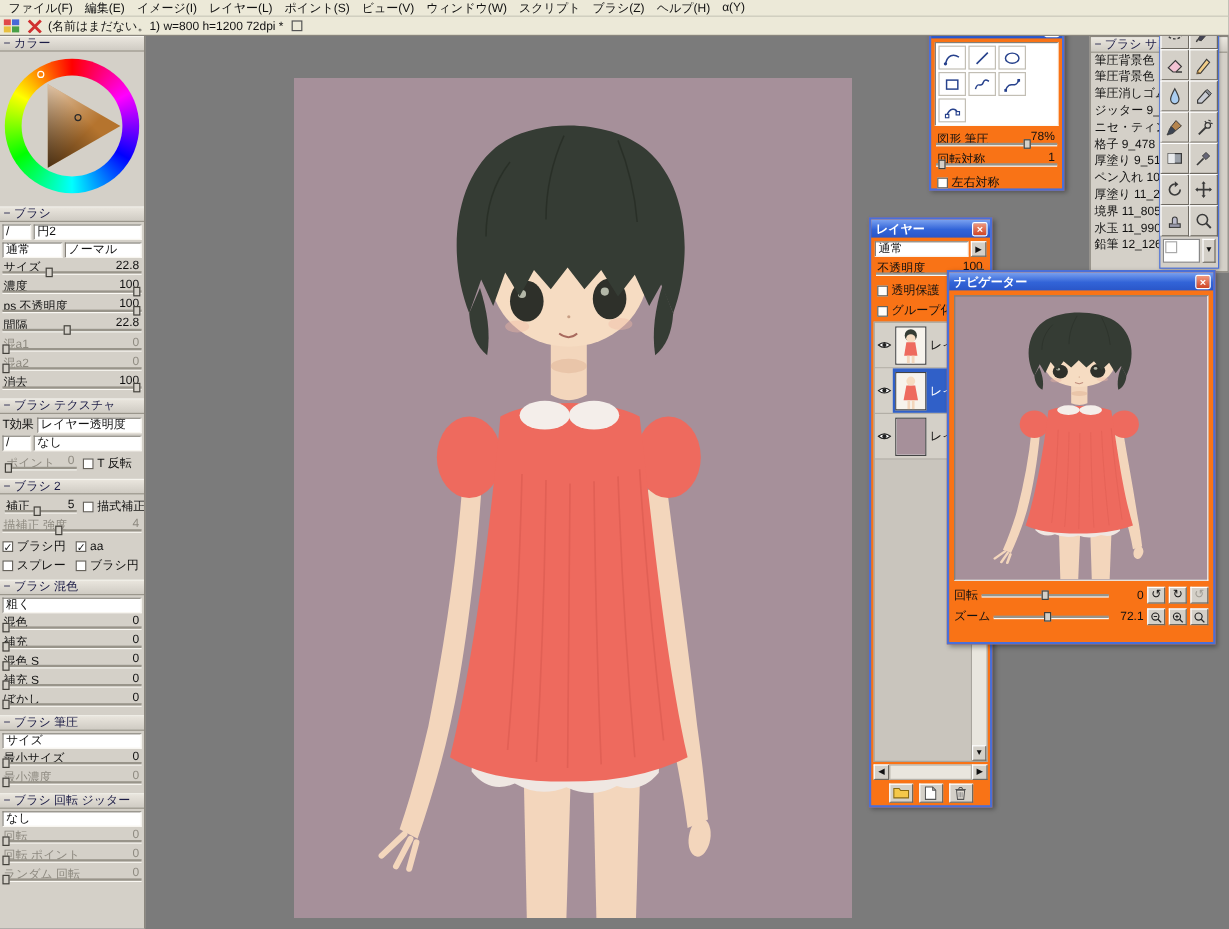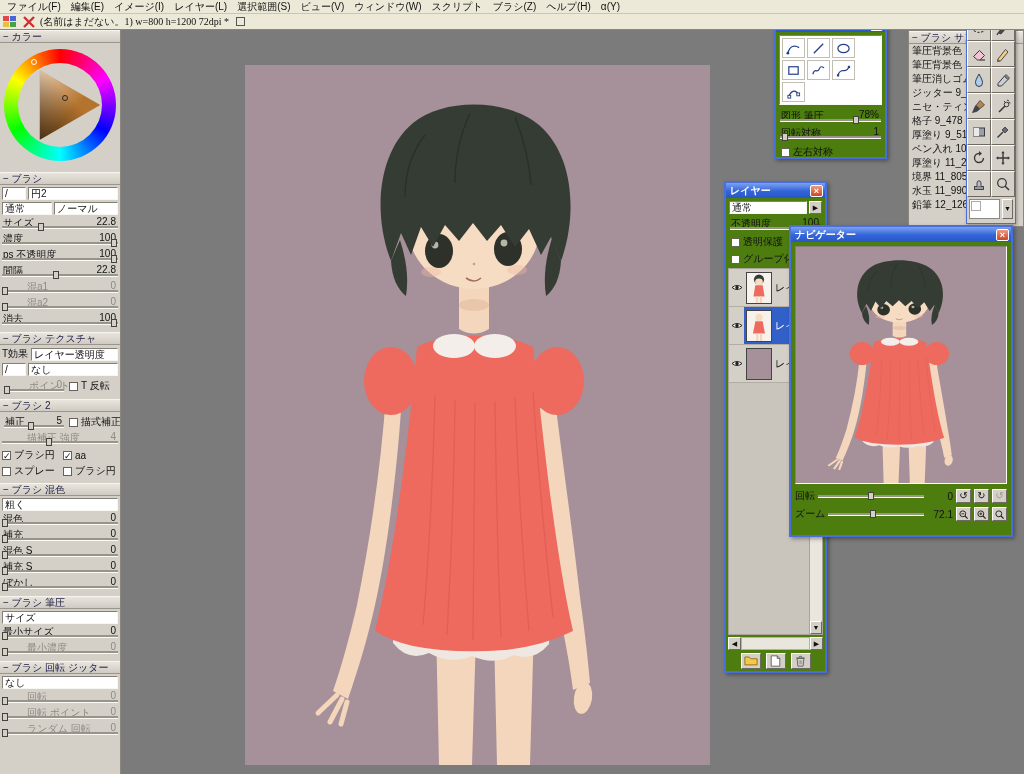--- a/index.html
+++ b/index.html
@@ -3,53 +3,53 @@
 <meta charset="utf-8">
 <style>
   *{margin:0;padding:0;box-sizing:border-box;}
   html,body{width:1024px;height:774px;}
   body{position:relative;overflow:hidden;background:#7b7b7b;font-family:"Liberation Sans","DejaVu Sans",sans-serif;font-size:10px;color:#111;}
   
   .menubar{position:absolute;left:0;top:0;width:1024px;height:14px;background:#ece9d8;border-bottom:1px solid #c9c5b9;display:flex;align-items:center;padding-left:2px;z-index:10;}
   .menubar .mi{padding:0 5px;font-size:10px;white-space:nowrap;cursor:default;}
   .toolbar{position:absolute;left:0;top:14px;width:1024px;height:16px;background:#ece9d8;border-bottom:1px solid #8a867e;display:flex;align-items:center;gap:3px;padding-left:2px;z-index:10;}
   .tbicon{width:16px;height:14px;display:flex;align-items:center;justify-content:center;}
-  .doctitle{font-size:10px;white-space:nowrap;font-family:Liberation Serif, serif;}
+  .doctitle{font-size:10px;white-space:nowrap;}
   .selshape{width:9px;height:9px;border:1px solid #555;margin-left:4px;background:#ece9d8;}
   
   .leftpanel{position:absolute;left:0;top:30px;width:121px;height:744px;background:#d4d0c8;border-right:1px solid #8a867e;z-index:2;overflow:hidden;}
   .secheader{height:13px;line-height:12px;padding:0 3px;background:linear-gradient(#e9e5dd,#cfcbc3);border-top:1px solid #f6f4ee;border-bottom:1px solid #9a968c;font-size:10px;color:#1c1c46;margin-top:5px;cursor:default;white-space:nowrap;overflow:hidden;}
   .leftpanel .secheader:first-child{margin-top:0;}
   .row{display:flex;gap:2px;margin:2px 2px 0 2px;align-items:center;}
   .combo{height:13px;background:#fff;border:1px solid;border-color:#848078 #f8f6f0 #f8f6f0 #848078;font-size:10px;line-height:11px;padding:0 2px;overflow:hidden;white-space:nowrap;}
   .grow{flex:1;}
   .sl{position:relative;height:16px;margin:0 2px;}
   .sl .lab{position:absolute;left:1px;top:1px;font-size:10px;white-space:nowrap;}
   .sl .val{position:absolute;right:2px;top:1px;font-size:10px;}
   .sl .track{position:absolute;left:0;right:0;bottom:3px;height:2px;background:#98948a;box-shadow:0 1px 0 #fbf9f4;}
   .sl .hd{position:absolute;bottom:0;width:6px;height:8px;background:#d4d0c8;border:1px solid #44423c;}
-  .sl.dim .lab,.sl.dim .val{color:#8e8a80;margin-left:24px;}
+  .sl.dim .lab,.sl.dim .val{color:#8e8a80;}
   .sl.half{width:60px;flex:none;}
   .row2{display:flex;align-items:center;margin:2px 2px 0 2px;gap:3px;}
   .cb{display:flex;align-items:center;gap:3px;font-size:10px;white-space:nowrap;}
   .cb .box{width:9px;height:9px;background:#fff;border:1px solid #66625a;font-size:9px;line-height:8px;text-align:center;color:#111;}
   .lablbl{font-size:10px;width:27px;flex:none;}
   
   .wheelwrap{position:relative;height:124px;}
   .hue{position:absolute;left:4px;top:6px;width:112px;height:112px;border-radius:50%;background:conic-gradient(#f00,#f0f,#00f,#0ff,#0f0,#ff0,#f00);}
   .hue-in{position:absolute;left:18px;top:20px;width:84px;height:84px;border-radius:50%;background:#d4d0c8;}
   .svtri{position:absolute;left:4px;top:6px;width:112px;height:112px;clip-path:polygon(86% 50%,32% 19%,32% 81%);background:linear-gradient(45deg,#000 4%,rgba(0,0,0,0) 58%),linear-gradient(135deg,#fff 4%,rgba(255,255,255,0) 58%),#b5742e;}
   .wmark{position:absolute;width:6px;height:6px;border:1px solid #fff;border-radius:50%;}
   .wmark.dark{border-color:#2a2a2a;}
   
   .canvasarea{position:absolute;left:121px;top:30px;right:0;bottom:0;background:#7b7b7b;z-index:0;}
   .artwork{position:absolute;left:124px;top:35px;width:465px;height:700px;background:#a6909a;}
   .artwork svg{width:100%;height:100%;display:block;}
   
-  .window{position:absolute;border:2px solid #4a6fd8;background:#4d7c0f;box-shadow:2px 2px 4px rgba(0,0,0,.35);}
+  .window{position:absolute;border:2px solid #4a6fd8;background:#f97316;box-shadow:2px 2px 4px rgba(0,0,0,.35);}
   .titlebar{height:15px;background:linear-gradient(180deg,#7ba2f0 0%,#3264d8 55%,#2a56c8 100%);color:#fff;font-weight:bold;font-size:10px;display:flex;align-items:center;padding:0 2px 0 4px;}
   .titlebar .t{flex:1;white-space:nowrap;overflow:hidden;}
   .closebtn{width:13px;height:12px;background:linear-gradient(#f0997e,#cf4426);border:1px solid #fff;border-radius:2px;color:#fff;font-size:9px;line-height:10px;text-align:center;font-weight:bold;flex:none;}
   .btn3d{background:#d4d0c8;border:1px solid;border-color:#fff #6e6a62 #6e6a62 #fff;display:flex;align-items:center;justify-content:center;cursor:default;}
   
   .toolbox{background:#fff;border:1px solid;border-color:#848078 #fbf9f4 #fbf9f4 #848078;margin:3px;padding:2px;display:flex;flex-wrap:wrap;gap:2px;}
   .shapebtn{width:23px;height:20px;border:1px solid #c2beb4;background:#fff;color:#26418c;display:flex;align-items:center;justify-content:center;}
   
   .winbody{position:absolute;left:0;top:15px;right:0;bottom:0;display:flex;flex-direction:column;padding:2px;}
   .lrowlist{flex:1;background:#c9c5bd;border:1px solid #a8a49c;margin-top:2px;position:relative;display:flex;}
@@ -94,21 +94,21 @@
   .pscroll{width:11px;height:20px;font-size:7px;line-height:18px;text-align:center;}
 </style>
 </head>
 <body>
 
 <div class="menubar" id="menubar">
     <span class="mi">ファイル(F)</span>
     <span class="mi">編集(E)</span>
     <span class="mi">イメージ(I)</span>
     <span class="mi">レイヤー(L)</span>
-    <span class="mi">選択範囲(S)</span>
+    <span class="mi">ポイント(S)</span>
     <span class="mi">ビュー(V)</span>
     <span class="mi">ウィンドウ(W)</span>
     <span class="mi">スクリプト</span>
     <span class="mi">ブラシ(Z)</span>
     <span class="mi">ヘルプ(H)</span>
     <span class="mi">α(Y)</span>
   </div>
 
 <div class="toolbar">
   <span class="tbicon">

